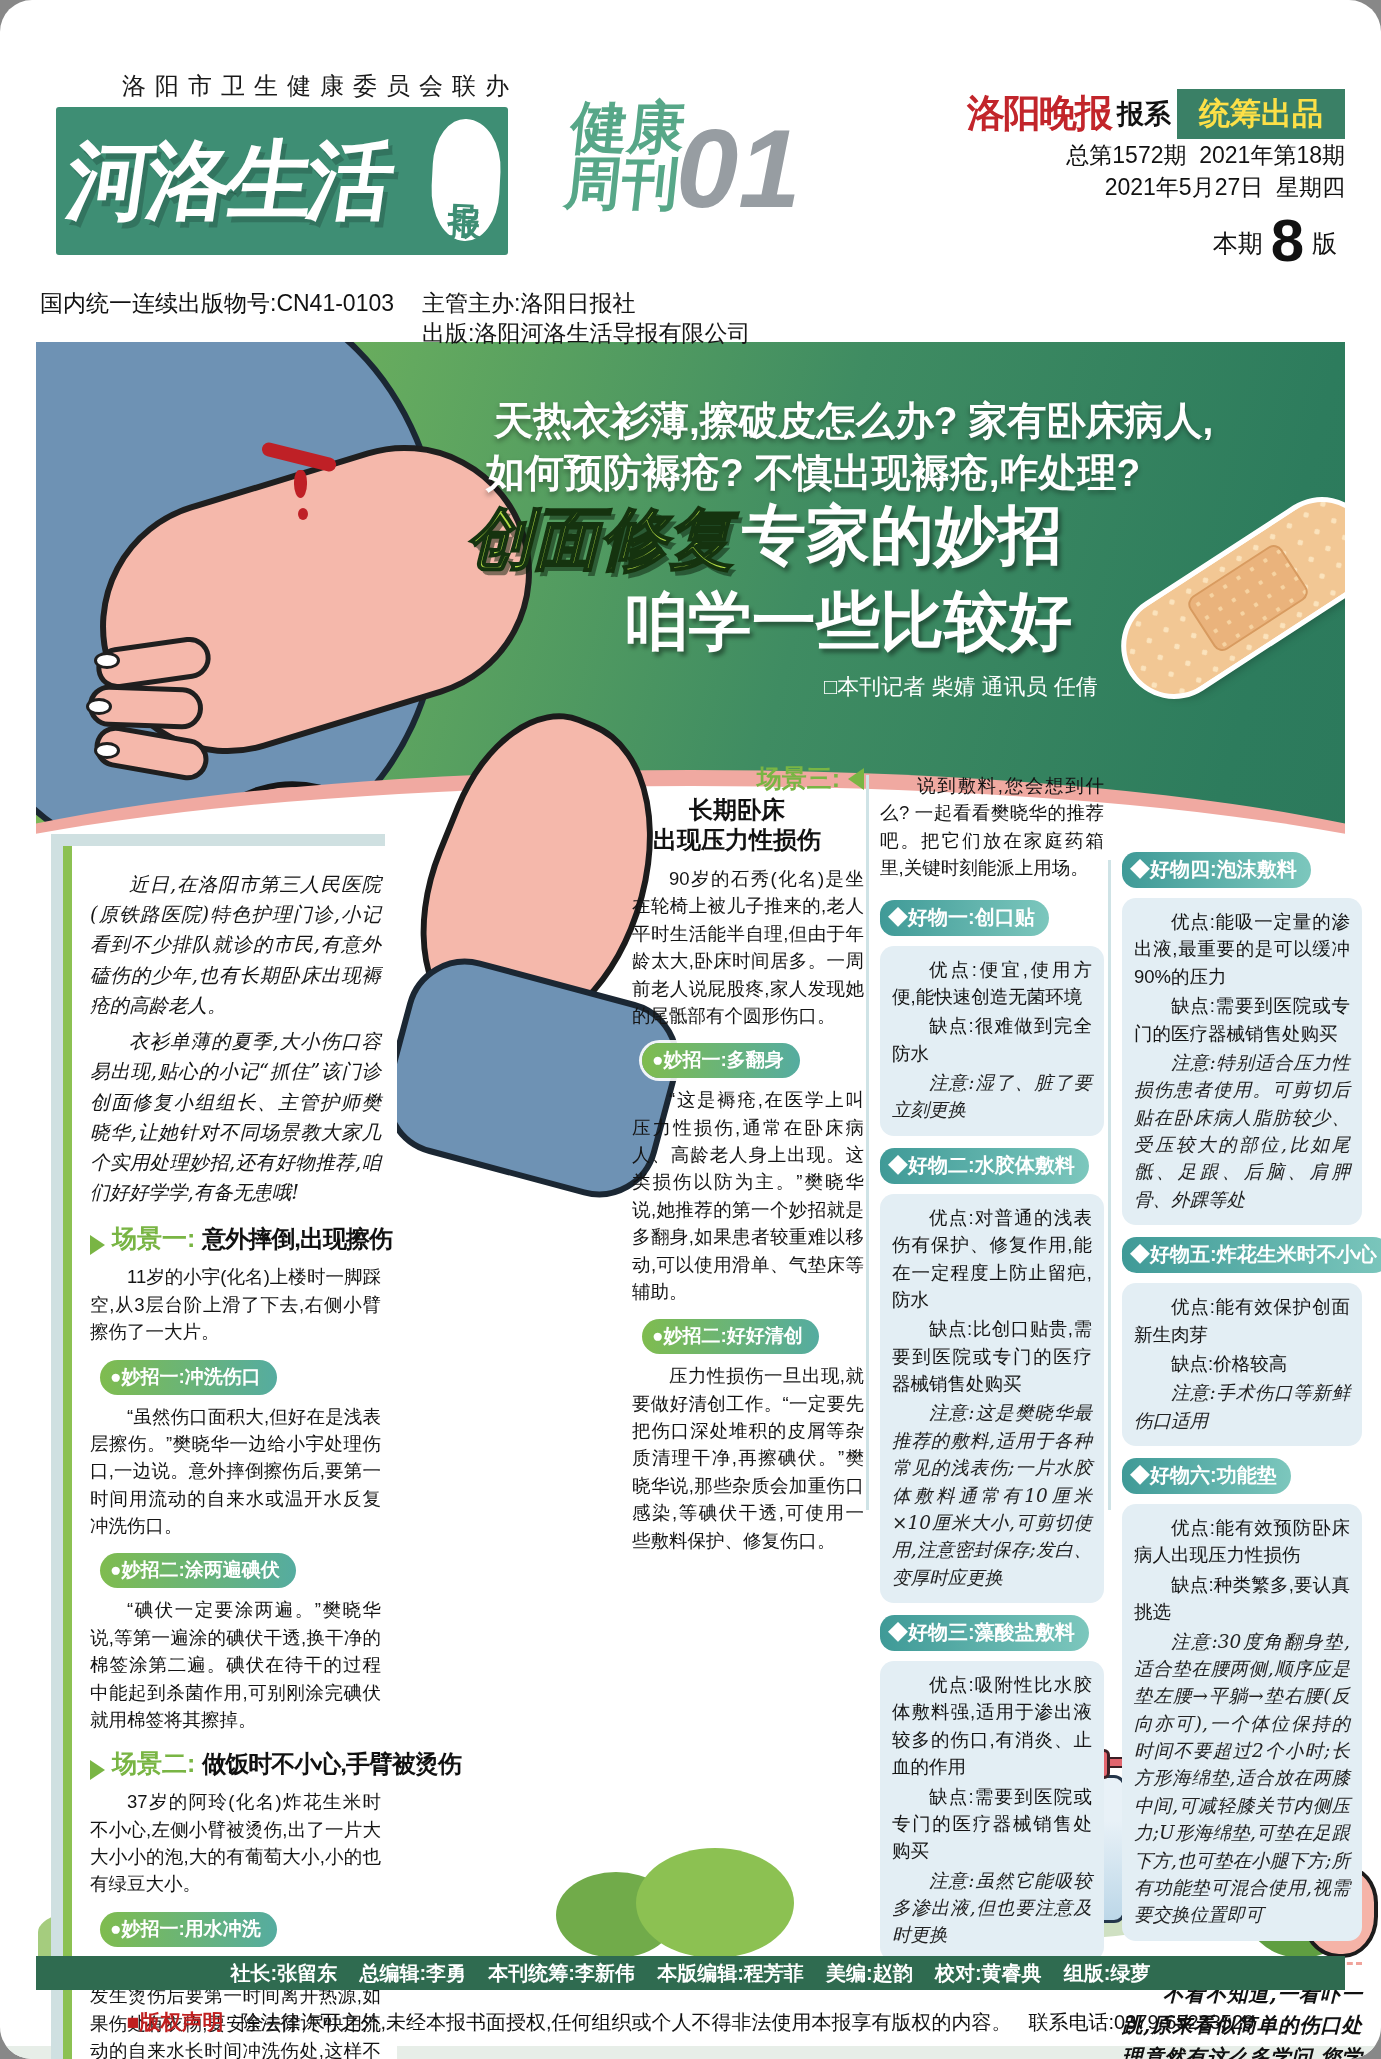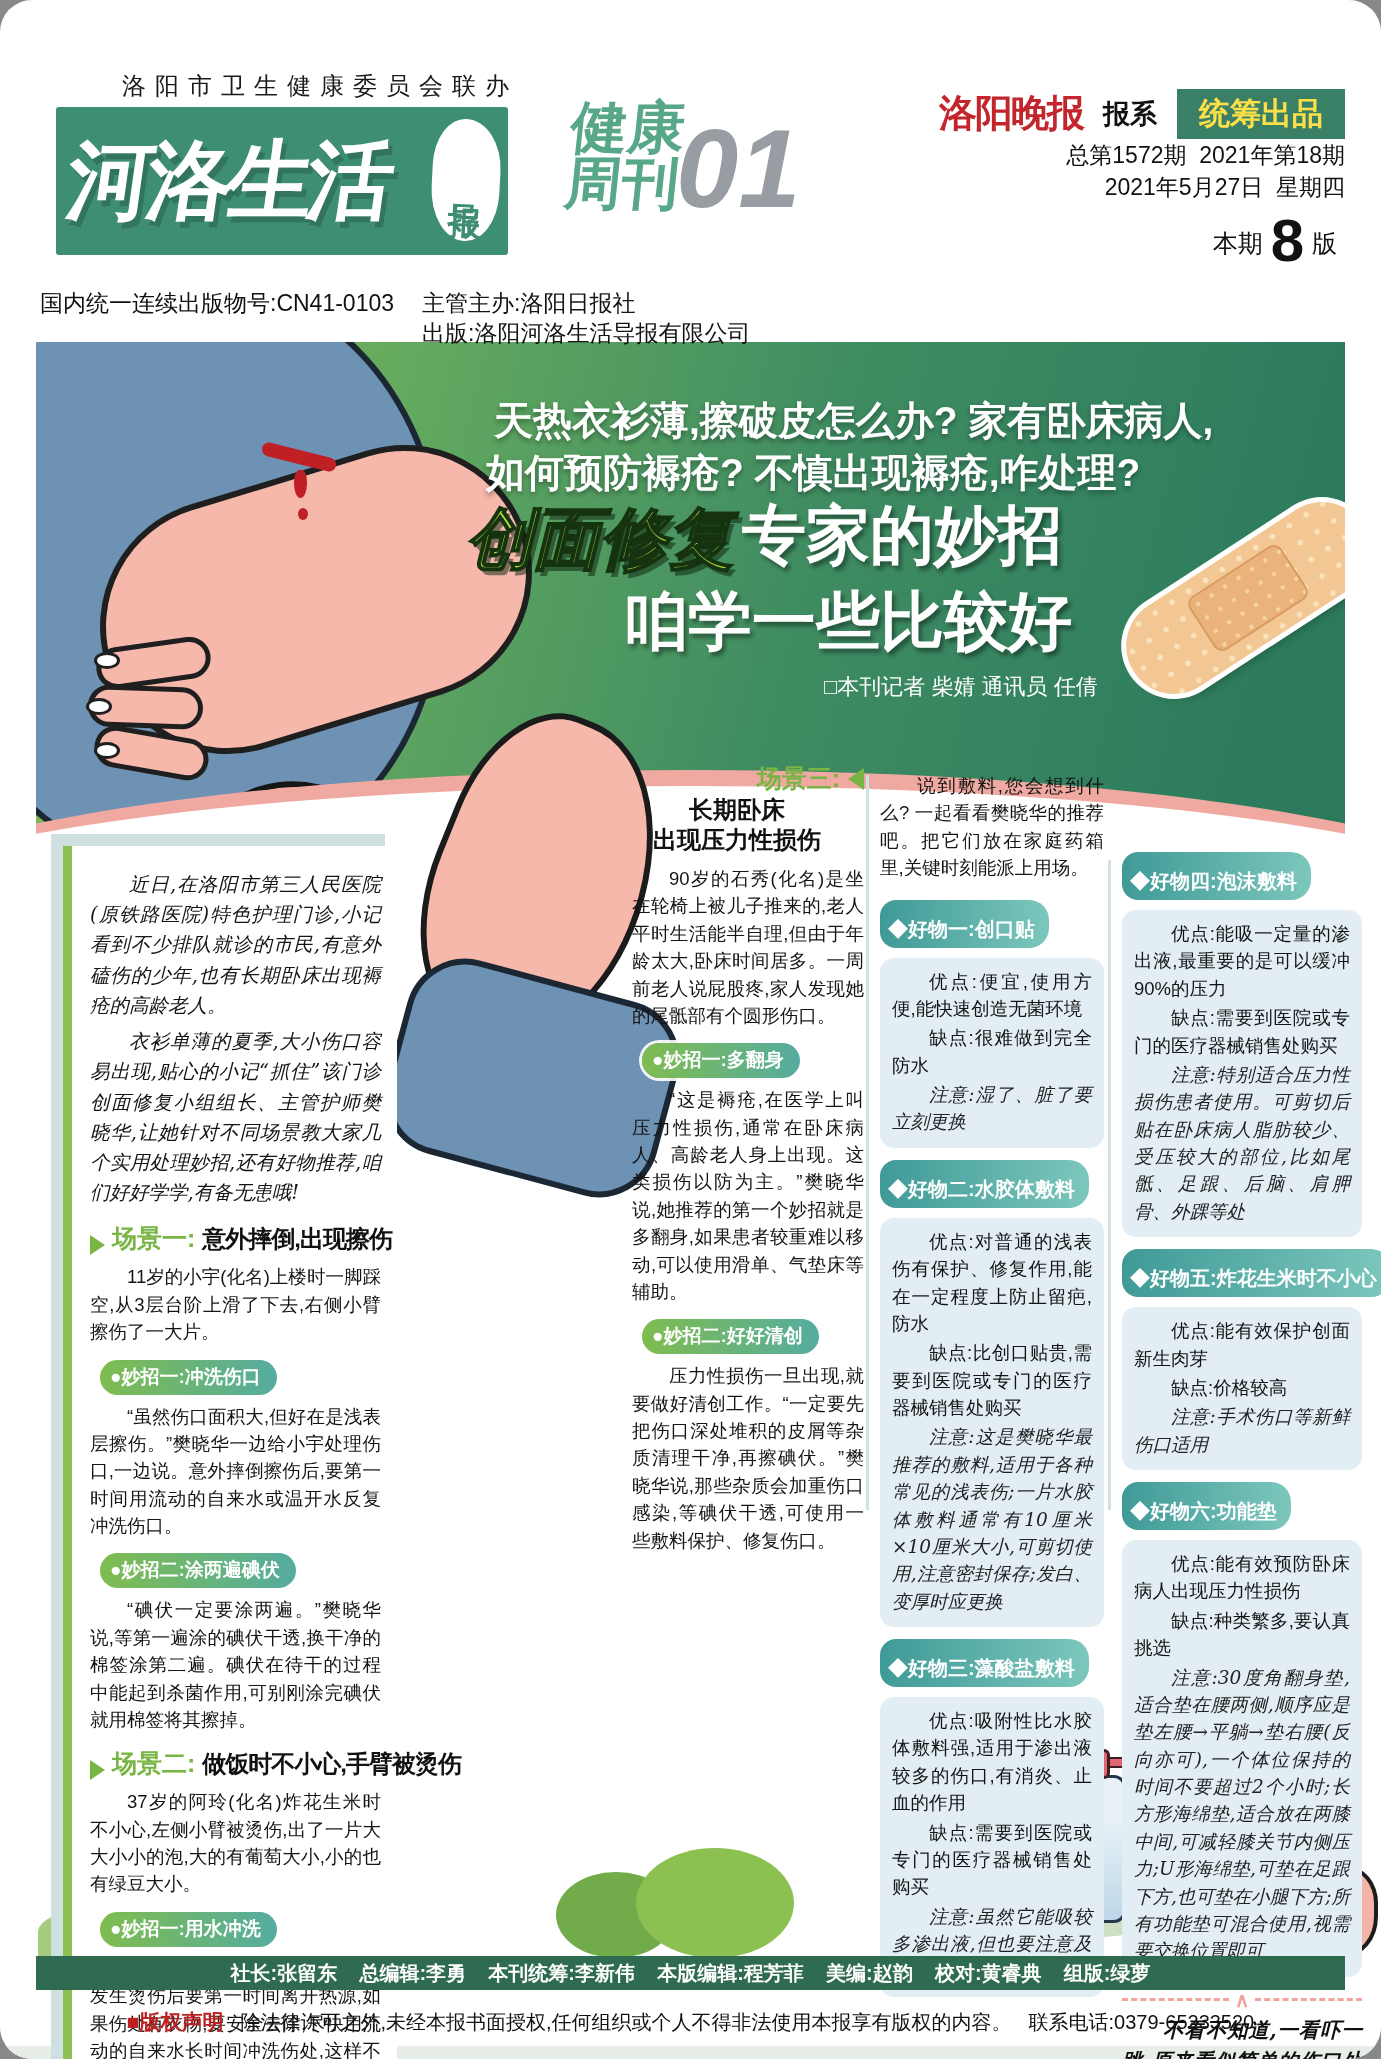--- a/index.html
+++ b/index.html
@@ -12,21 +12,21 @@
   .masthead { left:56px; top:107px; width:452px; height:148px; background:#3e8e74; border-radius:3px; }
   .mast-title { position:absolute; left:12px; top:16px; font-size:86px; font-weight:900; color:#fff;
                 transform:skewX(-8deg); letter-spacing:-6px; text-shadow:5px 6px 0 rgba(0,0,0,.18); white-space:nowrap; }
   .mast-seal { position:absolute; right:8px; top:12px; width:68px; height:122px; background:#fff;
                border-radius:46% 54% 48% 52%/38% 42% 40% 44%; transform:rotate(3deg);
                display:flex; align-items:center; justify-content:center;
                color:#3e8e74; font-weight:900; font-size:33px; writing-mode:vertical-rl; letter-spacing:2px; }
   .supp { left:568px; top:100px; color:#57a788; font-weight:900; font-size:57px; line-height:.98;
           transform:skewX(-6deg); }
   .num01 { left:676px; top:104px; font-size:112px; font-style:italic; font-weight:600; color:#979da2; }
-  .brand-row { right:36px; top:88px; display:flex; align-items:center; gap:20px; }
+  .brand-row { right:36px; top:88px; display:flex; align-items:center; gap:6px; }
   .brand-name { color:#c2252b; font-weight:900; font-size:38px; font-family:"DejaVu Serif",serif; letter-spacing:-2px; }
   .brand-suffix { color:#111; font-weight:800; font-size:27px; }
   .brand-badge { background:#3a8066; color:#fde047; font-weight:700; font-size:31px; padding:4px 22px; }
   .issue1 { right:36px; top:140px; font-size:23px; color:#111; white-space:pre; }
   .issue2 { right:36px; top:172px; font-size:23px; color:#111; white-space:pre; }
   .edition { right:44px; top:214px; display:flex; align-items:flex-end; gap:8px; color:#111; }
   .edition .pre, .edition .suf { font-size:25px; padding-bottom:8px; }
   .edition .num { font-size:60px; font-weight:800; line-height:.9; }
   .pubinfo { left:40px; top:288px; display:flex; gap:28px; font-size:23px; color:#111; }
   .pubinfo .col { line-height:1.32; }
@@ -121,21 +121,21 @@
   .scene-title { color:#111; font-weight:800; font-size:24px; letter-spacing:-1px; }
   .badge-tip { display:inline-block; background:linear-gradient(90deg,#7fbc4f,#55aca0); color:#fff; font-weight:700;
                font-size:19px; padding:4px 16px 5px 10px; border-radius:18px; margin:8px 0 8px 10px;
                box-shadow:0 0 0 3px rgba(255,255,255,.9); white-space:nowrap; }
   .col-mid { left:632px; top:762px; width:232px; }
   .s3-label-row { display:flex; justify-content:flex-end; align-items:center; gap:8px; }
   .s3-title { text-align:center; padding-right:22px; font-weight:800; font-size:24px; color:#111; line-height:1.25; }
   .col-3 { left:880px; top:772px; width:224px; }
   .col-4 { left:1122px; top:840px; width:240px; }
   .badge-good { display:inline-block; background:linear-gradient(90deg,#3f9a97,#7cc7bd); color:#fff; font-weight:700;
-                font-size:20px; padding:16px 14px 5px 8px; border-radius:16px 20px 20px 16px; margin:12px 0 10px;
+                font-size:20px; padding:4px 14px 5px 8px; border-radius:16px 20px 20px 16px; margin:12px 0 10px;
                 box-shadow:0 0 0 3px rgba(255,255,255,.9); white-space:nowrap; }
   .good-card { background:#e3eef4; border-radius:14px; padding:10px 12px; }
   .good-card .p { margin-bottom:2px; font-size:18.5px; }
   .note { font-family:"DejaVu Serif", serif; font-style:italic; color:#222; }
   .dashline { display:flex; align-items:center; gap:6px; margin:18px 0 10px; }
   .dashline .seg { flex:1; border-top:3px dashed #f0a49c; }
   .dashline .caret { color:#f0a49c; font-weight:900; font-size:20px; line-height:.5; }
   .ending { font-family:"DejaVu Serif", serif; font-style:italic; font-weight:700; font-size:20.5px;
             line-height:1.55; text-align:justify; text-indent:2em; color:#101010; }
 

